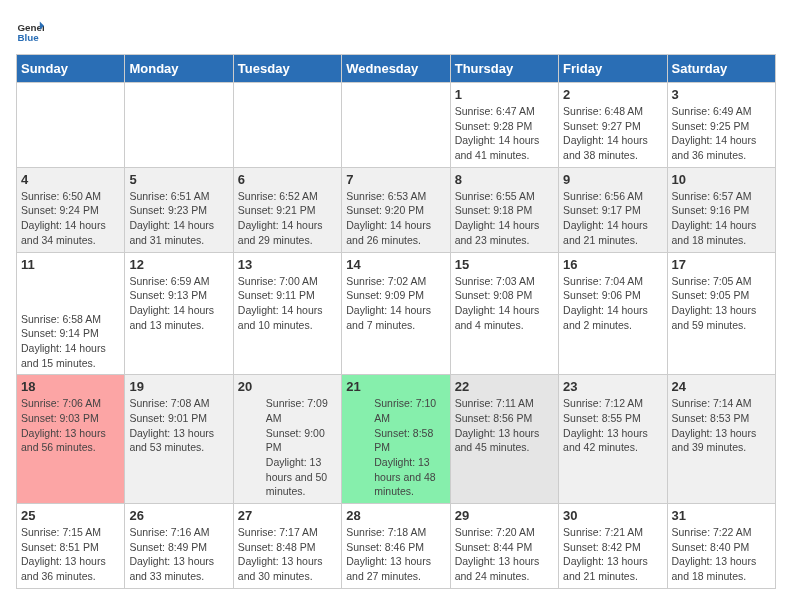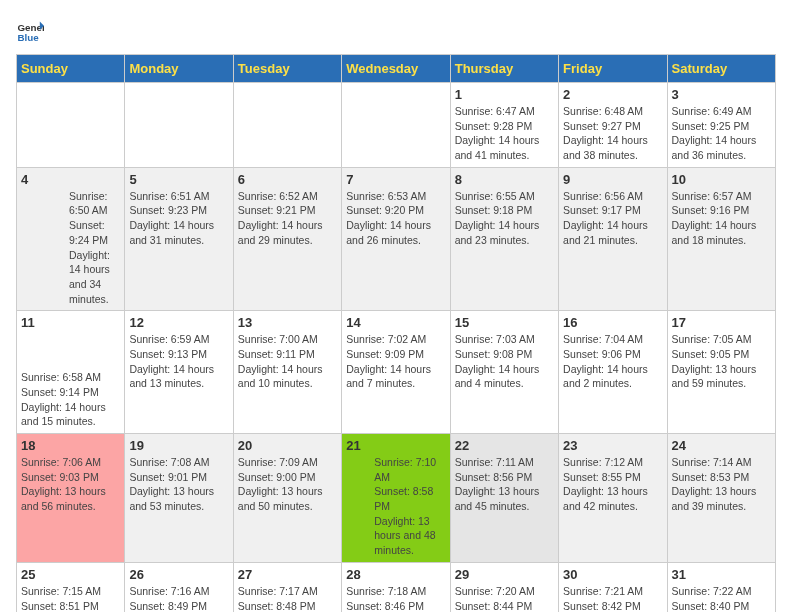--- a/index.html
+++ b/index.html
@@ -47,21 +47,21 @@
       font-size: 16px;
       color: #555;
     }
     .calendar {
       width: 100%;
       border-collapse: collapse;
       font-size: 11px;
     }
     .calendar th {
       background: #2a6eb5;
-      color: #fde047;
+      color: #ffffff;
       padding: 6px 4px;
       text-align: left;
       font-size: 13px;
       font-weight: bold;
       border: 1px solid #ccc;
     }
     .calendar td {
       border: 1px solid #ccc;
       vertical-align: top;
       padding: 4px;
@@ -143,21 +143,21 @@
         <td>
           <div class="day-number">3</div>
           <div class="day-info" style="white-space: pre-line;">Sunrise: 6:49 AM
 Sunset: 9:25 PM
 Daylight: 14 hours and 36 minutes.</div>
         </td>
       </tr>
       <tr>
         <td style="background: rgb(240, 240, 240);">
           <div class="day-number">4</div>
-          <div class="day-info" style="white-space: pre-line; margin-left: 48px;">Sunrise: 6:50 AM
+          <div class="day-info" style="white-space: pre-line;">Sunrise: 6:50 AM
 Sunset: 9:24 PM
 Daylight: 14 hours and 34 minutes.</div>
         </td>
         <td style="background: rgb(240, 240, 240);">
           <div class="day-number">5</div>
           <div class="day-info" style="white-space: pre-line;">Sunrise: 6:51 AM
 Sunset: 9:23 PM
 Daylight: 14 hours and 31 minutes.</div>
         </td>
         <td style="background: rgb(240, 240, 240);">
@@ -243,25 +243,25 @@
 Daylight: 13 hours and 56 minutes.</div>
         </td>
         <td style="background: rgb(240, 240, 240);">
           <div class="day-number">19</div>
           <div class="day-info" style="white-space: pre-line;">Sunrise: 7:08 AM
 Sunset: 9:01 PM
 Daylight: 13 hours and 53 minutes.</div>
         </td>
         <td style="background: rgb(240, 240, 240);">
           <div class="day-number">20</div>
-          <div class="day-info" style="white-space: pre-line;">Sunrise: 7:09 AM
+          <div class="day-info" style="white-space: pre-line; margin-left: 28px;">Sunrise: 7:09 AM
 Sunset: 9:00 PM
 Daylight: 13 hours and 50 minutes.</div>
         </td>
-        <td style="background: #84cc16;">
+        <td style="background: #86efac;">
           <div class="day-number">21</div>
           <div class="day-info" style="white-space: pre-line; margin-left: 28px;">Sunrise: 7:10 AM
 Sunset: 8:58 PM
 Daylight: 13 hours and 48 minutes.</div>
         </td>
         <td style="background: #e5e5e5;">
           <div class="day-number">22</div>
           <div class="day-info" style="white-space: pre-line;">Sunrise: 7:11 AM
 Sunset: 8:56 PM
 Daylight: 13 hours and 45 minutes.</div>

